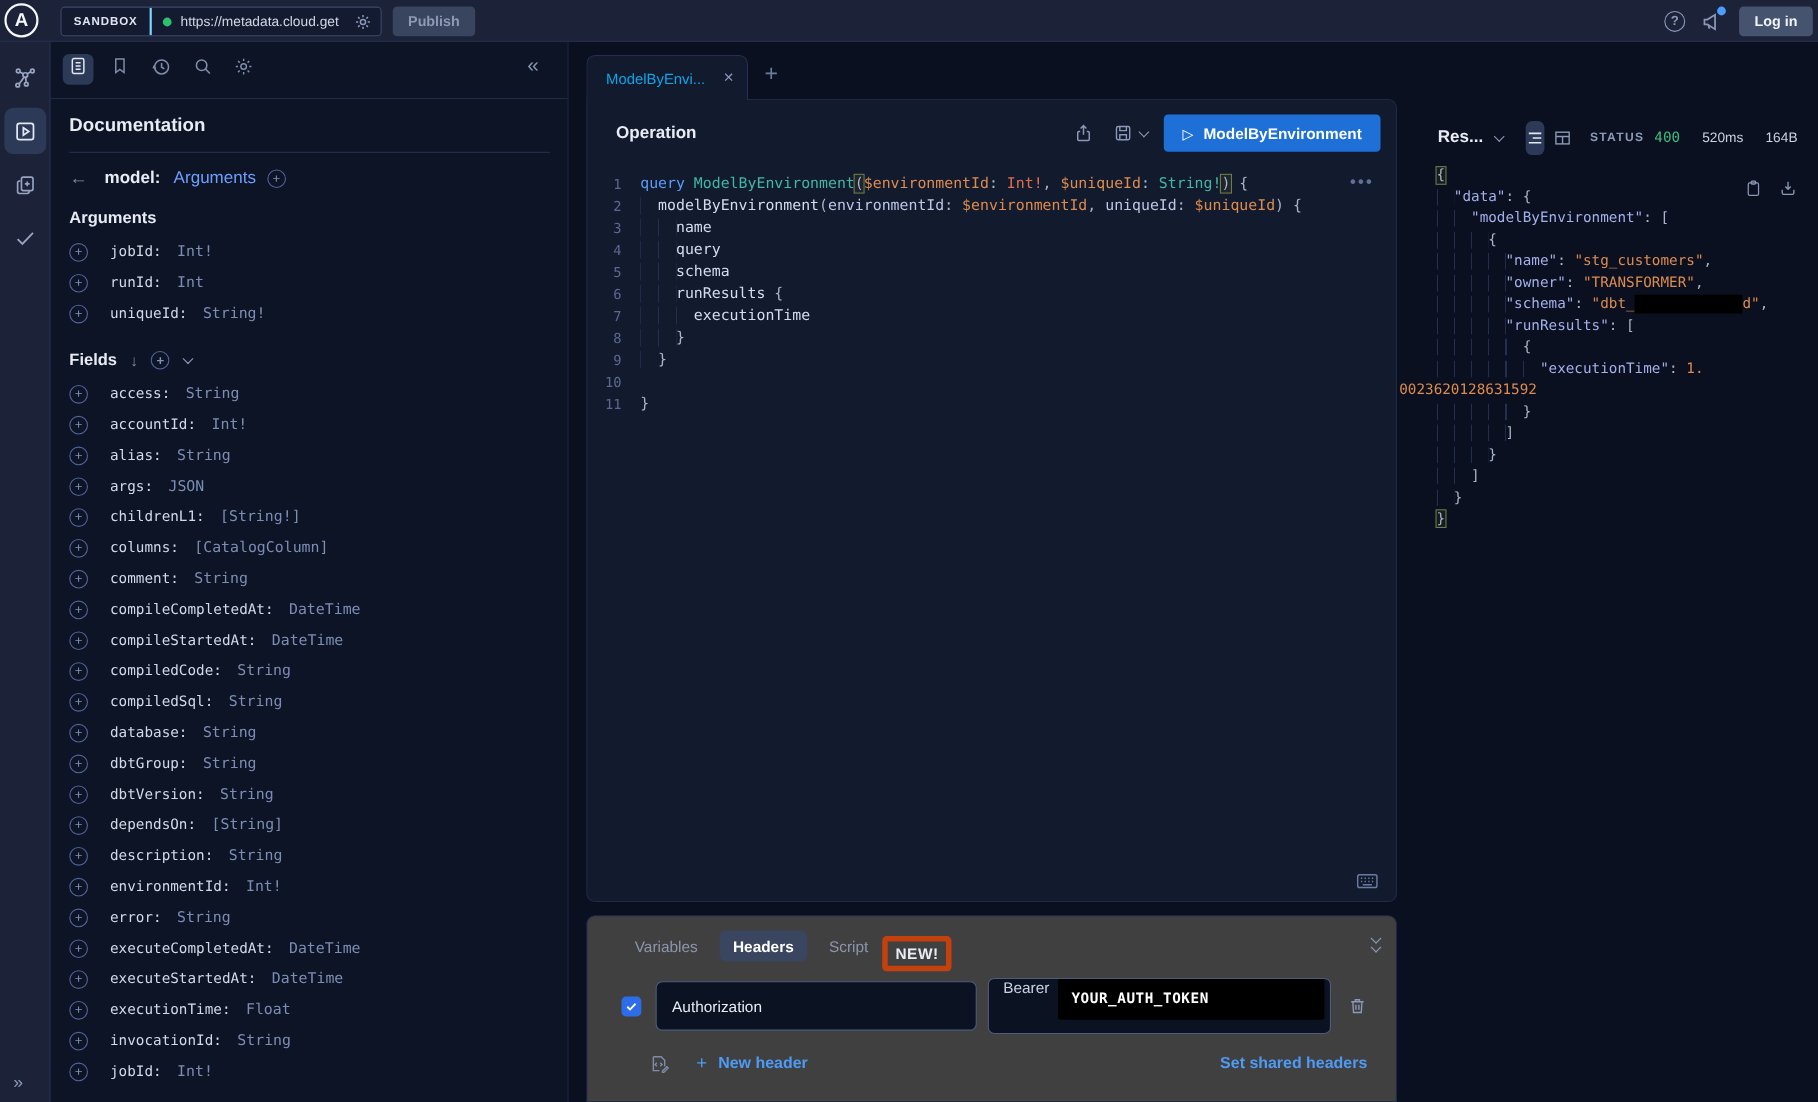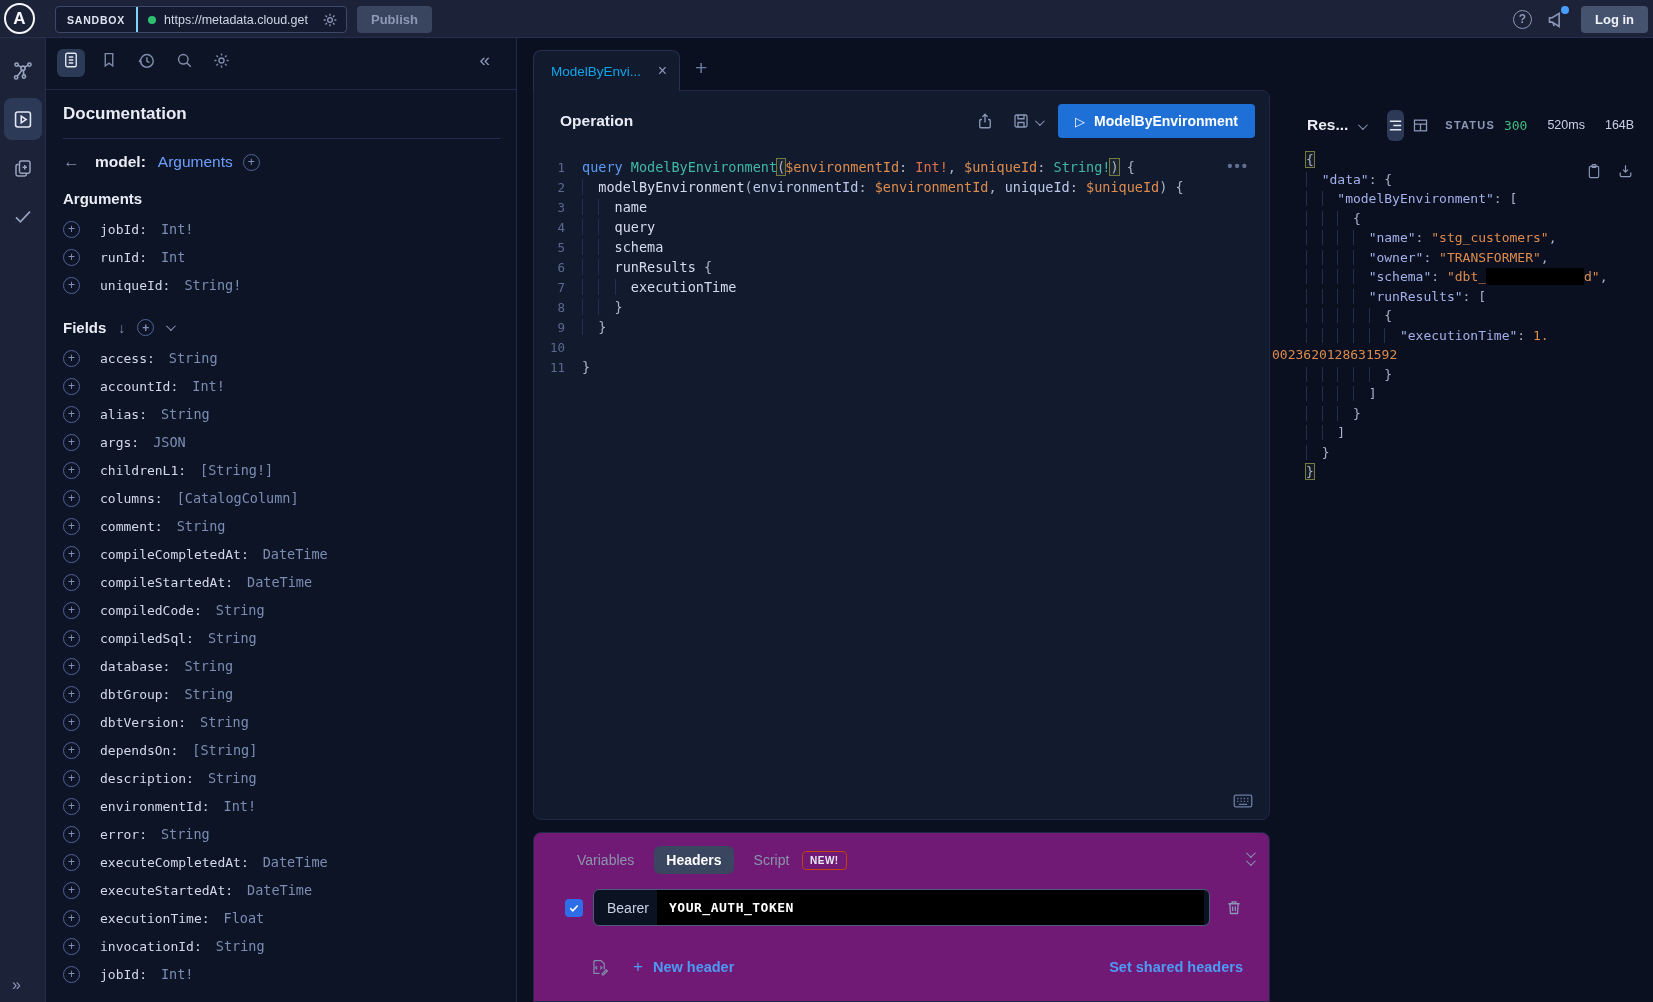--- a/index.html
+++ b/index.html
@@ -93,35 +93,35 @@
   .tk-tt  { color:#41b8a2; }
   .tk-fld { color:#d5dcef; }
   .tk-arg { color:#bcc7e6; }
   .tk-p   { color:#aab3c9; }
   .tk-pb  { color:#aab3c9; outline:1px solid #737b45; background:rgba(130,140,60,.10); }
   .tk-ind { background-image:repeating-linear-gradient(90deg,#242e4e 0,#242e4e 1px,transparent 1px,transparent 2ch); }
   .op-dots { position:absolute; right:20px; top:66px; color:#5f7096; font-size:15px; letter-spacing:2px; font-weight:bold; }
   .kbd-ic { position:absolute; right:16px; bottom:10px; color:#6b7ba0; }
 
   
-  .bottom-card { position:absolute; left:16px; top:794px; width:737px; bottom:0; background:#701a75;
+  .bottom-card { position:absolute; left:16px; top:794px; width:737px; bottom:0; background:#404040;
     border:1px solid #1f2946; border-radius:8px 8px 0 0; }
   .bt-tabs { display:flex; align-items:center; padding:13px 0 0 31px; gap:8px; }
   .bt-tab { font-size:14px; color:#8b95ac; padding:6px 12px; }
   .bt-tab.active { background:#3a455f; color:#fff; font-weight:bold; border-radius:6px; }
-  .new-badge { margin-left:4px; border:1px solid #c2410c; border-radius:4px; padding:3px 7px;
-    font-size:10px; font-weight:bold; letter-spacing:.5px; color:#e9ecf4; }
+  .new-badge { margin-left:4px; border:5px solid #c2410c; border-radius:4px; padding:3px 7px;
+    font-size:14px; font-weight:bold; letter-spacing:.5px; color:#e9ecf4; }
   .panel-collapse { position:absolute; right:16px; top:18px; display:flex; flex-direction:column; gap:1px; color:#8b98b8; }
   .auth-row { position:absolute; left:31px; top:56px; right:26px; display:flex; align-items:center; }
   .cbx { width:18px; height:18px; background:#2e6de8; border-radius:4px; display:flex; align-items:center;
     justify-content:center; flex:none; }
   .hdr-key-input { margin-left:13px; width:292px; height:45px; background:#0b1222; border:1px solid #4d5b7c;
     border-radius:6px; display:flex; align-items:center; padding:0 14px; font-size:14px; color:#e9ecf4; }
-  .hdr-val-input { margin-left:10px; flex:1; height:37px; background:#0b1222; border:1px solid #4d5b7c;
-    border-radius:6px; display:flex; align-items:center; padding:0 5px 0 13px; overflow:hidden; }
+  .hdr-val-input { margin-left:10px; flex:1; height:51px; background:#0b1222; border:1px solid #4d5b7c;
+    border-radius:6px; display:flex; padding:0 5px 0 13px; overflow:hidden; }
   .bearer-prefix { font-size:14px; color:#c9d2e4; margin-right:8px; }
   .token-redact { flex:1; height:37px; background:#000; border-radius:2px; display:flex; align-items:center;
     padding:0 12px; font-family:"DejaVu Sans Mono", monospace; font-size:13px; font-weight:bold; color:#fff; letter-spacing:.5px; }
   .trash-ic { margin-left:15px; color:#8b98b8; flex:none; }
   .bt-actions { position:absolute; left:56px; right:26px; top:124px; display:flex; align-items:center; }
   .env-ic { color:#7f8cab; margin-right:24px; }
   .new-header { color:#4d9bf5; font-size:14.5px; font-weight:bold; display:flex; align-items:center; gap:10px; }
   .nh-plus { font-size:17px; font-weight:normal; }
   .shared-headers { margin-left:auto; color:#4d9bf5; font-size:14.5px; font-weight:bold; }
 
@@ -493,20 +493,21 @@
     <span class="panel-collapse">
       <span class="chev"></span>
         <span class="chev"></span>
     </span>
     <div class="auth-row">
       <span class="cbx">
         <svg width="12" height="12" viewBox="0 0 24 24" fill="none" stroke="#fff" stroke-width="3.4">
             <path d="M4.5 12.5l5 5L19.5 7"></path>
           </svg>
       </span>
+      <div class="hdr-key-input">Authorization</div>
       <div class="hdr-val-input">
         <span class="bearer-prefix">Bearer</span>
         <span class="token-redact mono">YOUR_AUTH_TOKEN</span>
       </div>
       <span class="trash-ic">
         <svg width="18" height="19" viewBox="0 0 24 24" fill="none" stroke="currentColor" stroke-width="1.7">
           <path d="M4.5 7h15M9.5 7V4.5h5V7"></path>
             <path d="M6.5 7l.8 13h9.4l.8-13"></path>
             <path d="M10.2 10.5v6M13.8 10.5v6"></path>
         </svg>
@@ -538,21 +539,21 @@
           <path d="M4 6h16M9 12h11M4 18h16"></path>
         </svg>
       </span>
       <span class="fmt-btn tbl">
         <svg width="17" height="17" viewBox="0 0 24 24" fill="none" stroke="currentColor" stroke-width="1.8">
           <rect x="3.5" y="4.5" width="17" height="15"></rect>
             <path d="M3.5 10h17M12 10v9.5"></path>
         </svg>
       </span>
       <span class="status-label">STATUS</span>
-      <span class="status-code">300</span>
+      <span class="status-code">400</span>
       <span class="meta-sep"></span>
       <span class="meta-val">520ms</span>
       <span class="meta-sep"></span>
       <span class="meta-val">164B</span>
     </div>
     <span class="resp-copy">
       <svg width="16" height="18" viewBox="0 0 24 24" fill="none" stroke="currentColor" stroke-width="1.7">
         <rect x="5" y="5" width="14" height="17" rx="2"></rect>
           <rect x="9" y="2.5" width="6" height="4" rx="1"></rect>
       </svg>

